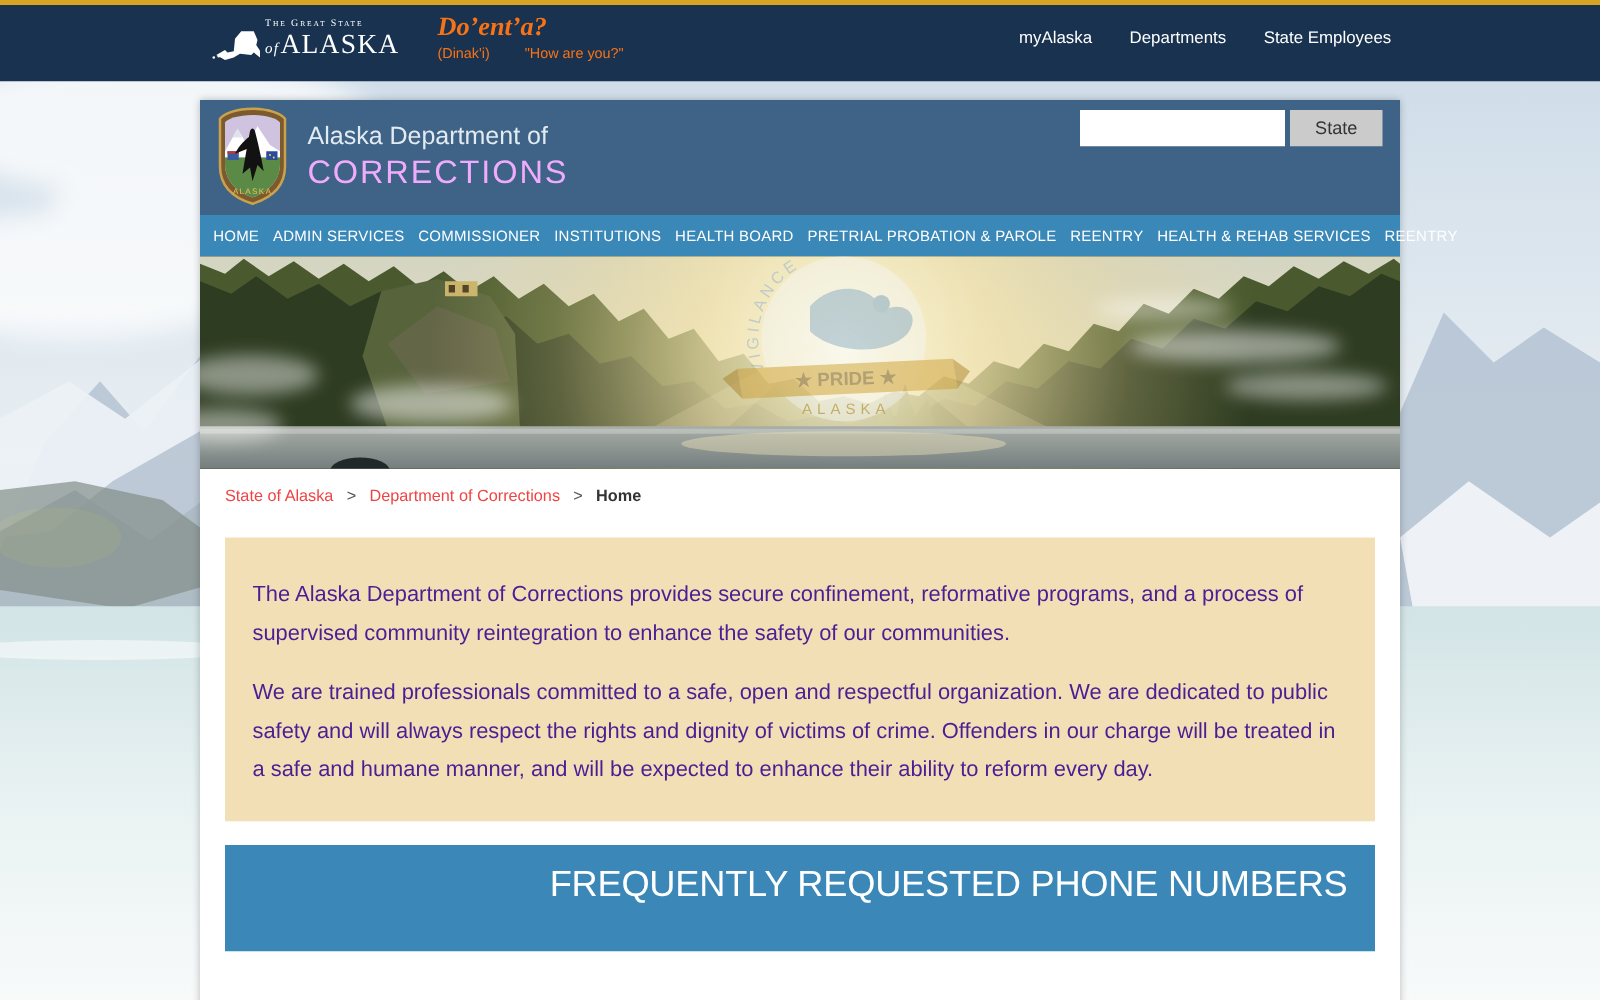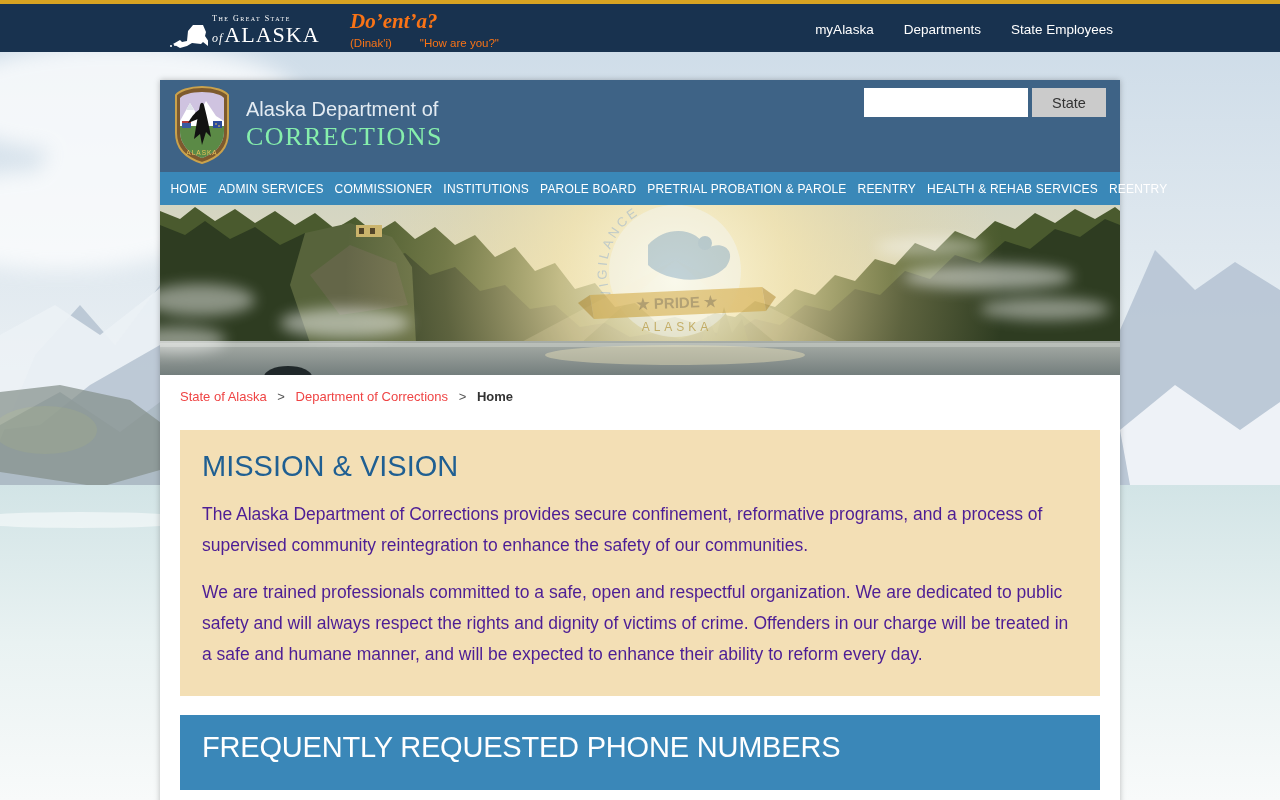--- a/index.html
+++ b/index.html
@@ -4,58 +4,58 @@
 <style>
   html,body{margin:0;padding:0;}
   body{
     width:1280px;height:800px;overflow:hidden;position:relative;
     font-family:"Liberation Sans",sans-serif;background:#e9eef2;
   }
   
   .bg-scene{position:absolute;left:0;top:0;width:1280px;height:800px;z-index:0;}
   
   .gold-strip{position:absolute;left:0;top:0;width:1280px;height:4px;background:#d7a322;z-index:6;}
-  .top-bar{position:absolute;left:0;top:4px;width:1280px;height:48px;background:#18324f;z-index:6;}
+  .top-bar{position:absolute;left:0;top:4px;width:1280px;height:61px;background:#18324f;z-index:6;}
   .state-logo{position:absolute;left:168px;top:7px;display:flex;align-items:center;cursor:pointer;}
   .state-logo svg{display:block;}
   .state-logo-text{margin-left:4px;color:#fff;font-family:"Liberation Serif",serif;line-height:1;}
   .sl-line1{font-size:8px;letter-spacing:1.5px;font-variant:small-caps;margin-bottom:1px;}
   .sl-line2{font-size:22px;letter-spacing:1px;}
   .sl-of{font-style:italic;font-size:12px;margin-right:1px;}
   .greeting{position:absolute;left:350px;top:5px;color:#f97316;}
   .greeting-phrase{font-family:"Liberation Serif",serif;font-style:italic;font-weight:bold;font-size:21px;}
   .greeting-sub{font-size:11.5px;margin-top:3px;display:flex;gap:28px;align-items:center;}
   .top-links{position:absolute;right:167px;top:0;height:51px;display:flex;align-items:center;gap:30px;}
   .top-links a{color:#fff;font-size:13.5px;text-decoration:none;cursor:pointer;}
   
   .content-col{position:absolute;left:160px;top:80px;width:960px;z-index:4;box-shadow:0 0 6px rgba(0,0,0,.25);}
   .site-header{position:relative;height:92px;background:#3e6386;}
   .brand{position:absolute;left:10px;top:5px;display:flex;align-items:center;cursor:pointer;}
   .brand-text{margin-left:12px;color:#e3ebf2;}
   .brand-line1{font-size:20px;}
-  .brand-line2{font-size:26px;letter-spacing:1.5px;color:#86efac;margin-top:1px;font-family:Liberation Serif, serif;}
+  .brand-line2{font-size:26px;letter-spacing:1.5px;color:#f0abfc;margin-top:1px;}
   .search-area{position:absolute;right:14px;top:8px;display:flex;}
   .search-input{width:152px;height:29px;border:none;background:#fff;padding:0 6px;font-size:14px;outline:none;}
   .search-btn{width:74px;height:29px;margin-left:4px;border:none;background:#cbcbcb;color:#333;font-size:14.5px;cursor:pointer;font-family:"Liberation Sans",sans-serif;}
   
   .main-nav{height:33px;background:#3a88b8;display:flex;align-items:center;padding-left:5px;white-space:nowrap;}
   .main-nav a{color:#fff;font-size:12px;letter-spacing:.2px;padding:0 5.5px;text-decoration:none;cursor:pointer;}
   
   .hero{height:170px;overflow:hidden;position:relative;background:#46552c;}
   .hero svg{display:block;}
   
   .page-body{background:#fff;min-height:425px;padding-bottom:40px;}
   .breadcrumb{padding:14px 20px 0 20px;font-size:13px;color:#3c3c3c;}
   .breadcrumb a{color:#ef4444;text-decoration:none;cursor:pointer;}
   .breadcrumb .sep{margin:0 7px;color:#555;}
   .breadcrumb .current{font-weight:bold;color:#333;}
   .mission-box{margin:26px 20px 0 20px;background:#f3dfb5;padding:14px 22px 26px 22px;}
   .mission-title{color:#1f5f92;font-size:29px;font-weight:400;margin:6px 0 14px 0;}
   .mission-box p{font-size:17.5px;line-height:31px;color:#4c1d95;margin:16px 0 0 0;}
-  .phone-header{margin:19px 20px 0 20px;background:#3a87b8;padding:16px 22px 26px 22px;}
+  .phone-header{margin:19px 20px 0 20px;background:#3a87b8;padding:16px 22px 36px 22px;text-align:right;}
   .phone-title{color:#fff;font-size:29px;font-weight:400;margin:0;letter-spacing:-.2px;}
 </style>
 </head>
 <body>
 
 <svg class="bg-scene" width="1280" height="800" viewBox="0 0 1280 800">
   <defs>
     <linearGradient id="bgSky" x1="0" y1="0" x2="0" y2="1">
       <stop offset="0" stop-color="#cbdae7"></stop>
         <stop offset="1" stop-color="#e9eff3"></stop>
@@ -153,21 +153,21 @@
       <input class="search-input" type="text" value="" style="">
       <button class="search-btn">State</button>
     </div>
   </div>
 
   <nav class="main-nav">
     <a>HOME</a>
     <a>ADMIN SERVICES</a>
     <a>COMMISSIONER</a>
     <a>INSTITUTIONS</a>
-    <a>PAROLE BOARD</a>
+    <a>HEALTH BOARD</a>
     <a>PRETRIAL PROBATION &amp; PAROLE</a>
     <a>REENTRY</a>
     <a>HEALTH &amp; REHAB SERVICES</a>
     <a>REENTRY</a>
   </nav>
 
   <div class="hero">
     <svg width="960" height="170" viewBox="0 0 960 170">
       <defs>
         <radialGradient id="glowG" gradientUnits="userSpaceOnUse" cx="515" cy="75" r="330">
@@ -241,21 +241,20 @@
   <div class="page-body">
     <div class="breadcrumb">
       <a>State of Alaska</a>
       <span class="sep">&gt;</span>
       <a>Department of Corrections</a>
       <span class="sep">&gt;</span>
       <span class="current">Home</span>
     </div>
 
     <div class="mission-box">
-      <h1 class="mission-title">MISSION &amp; VISION</h1>
       <p>The Alaska Department of Corrections provides secure confinement, reformative programs, and a process of supervised community reintegration to enhance the safety of our communities.</p>
       <p>We are trained professionals committed to a safe, open and respectful organization. We are dedicated to public safety and will always respect the rights and dignity of victims of crime. Offenders in our charge will be treated in a safe and humane manner, and will be expected to enhance their ability to reform every day.</p>
     </div>
 
     <div class="phone-header">
       <h1 class="phone-title">FREQUENTLY REQUESTED PHONE NUMBERS</h1>
     </div>
   </div>
 </div>
 

